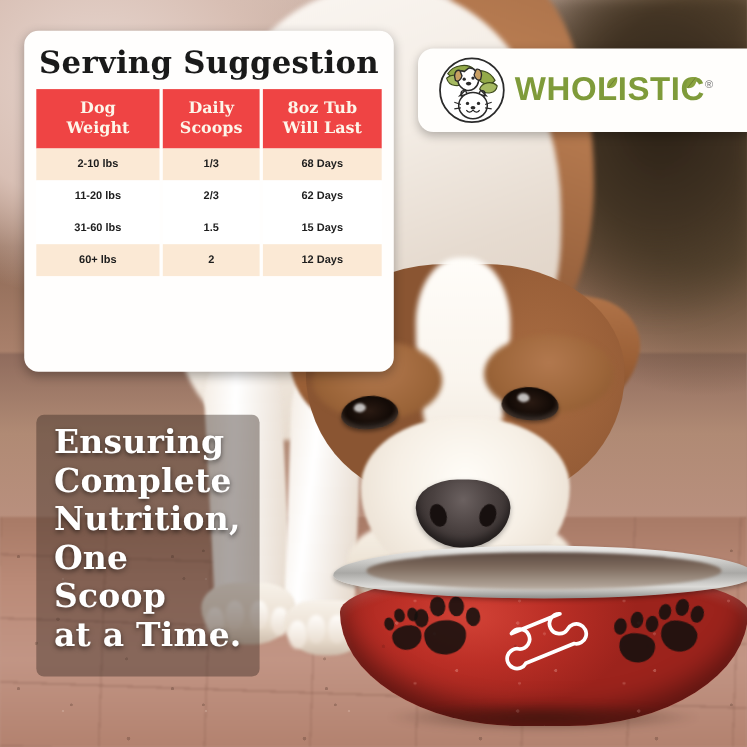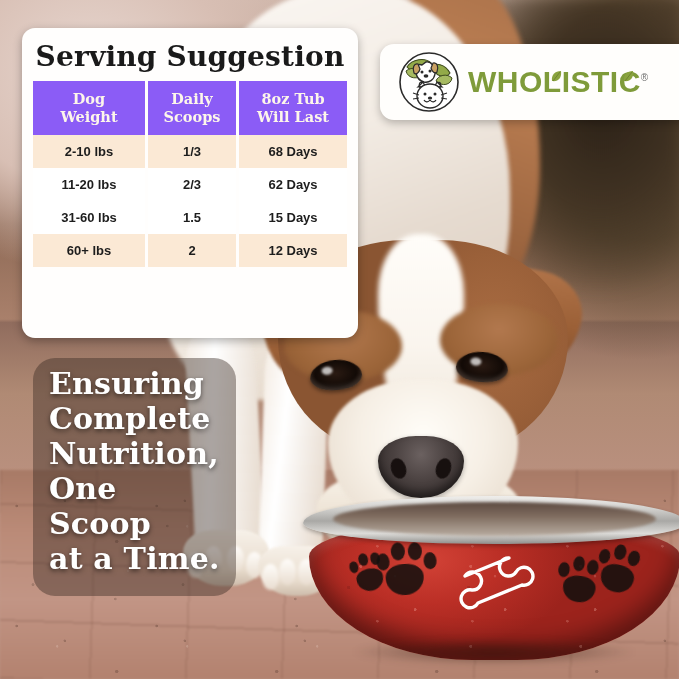--- a/index.html
+++ b/index.html
@@ -137,45 +137,45 @@
     background:radial-gradient(ellipse 190px 18px at 191px 14px, rgba(40,20,12,.55) 0%, rgba(40,20,12,0) 75%);filter:blur(3px);}
 
   
   .card{position:absolute;left:22px;top:28px;width:336px;height:310px;
     background:#fffefd;border-radius:13px;box-shadow:0 3px 10px rgba(0,0,0,.30);
     padding:0;box-sizing:border-box;}
   .card-title{font-family:"DejaVu Serif","Liberation Serif",serif;font-weight:700;
     font-size:28px;color:#1a1a1a;text-align:center;letter-spacing:.2px;
     padding:14px 0 10px;line-height:1.05;}
   table.serving{border-collapse:separate;border-spacing:3px 0;width:308px;margin:0 auto;table-layout:fixed;}
-  table.serving th{background:#8b5cf6;color:#fdf6ea;
+  table.serving th{background:#ef4444;color:#fdf6ea;
     font-family:"DejaVu Serif","Liberation Serif",serif;font-weight:700;font-size:14.5px;
     line-height:1.22;padding:9px 4px;vertical-align:middle;}
-  table.serving td{font-family:"Liberation Sans",sans-serif;font-weight:700;font-size:13px;
+  table.serving td{font-family:"Liberation Sans",sans-serif;font-weight:700;font-size:10px;
     color:#1d1d1d;text-align:center;padding:9px 2px;}
   table.serving tbody tr.alt td{background:#fbe9d5;}
   table.serving tbody tr td{background:#ffffff;}
   col.c1{width:112px;} col.c2{width:88px;} col.c3{width:108px;}
 
   
   .badge{position:absolute;left:380px;top:44px;width:305px;height:76px;
     background:#fffefc;border-radius:14px 0 0 14px;box-shadow:0 3px 9px rgba(0,0,0,.26);
     display:flex;align-items:center;gap:8px;padding:0 10px 0 18px;box-sizing:border-box;}
   .badge-mark{width:62px;height:62px;flex:0 0 62px;}
   .wordmark{display:flex;flex-direction:column;justify-content:center;line-height:1;}
   .wm-top{position:relative;font-family:"Liberation Sans",sans-serif;font-weight:700;
     font-size:30px;letter-spacing:.5px;color:#7f9b3a;white-space:nowrap;}
   .wm-top .reg{font-size:10px;vertical-align:super;color:#6f6f6f;font-weight:400;}
   .wm-leaf{position:absolute;width:13px;height:15px;}
   .wm-bot{font-family:"Liberation Serif",serif;font-weight:700;font-size:11.5px;
     letter-spacing:4.2px;color:#2f2a26;margin-top:5px;white-space:nowrap;}
 
   
-  .tagline{position:absolute;left:33px;top:358px;width:203px;height:238px;
-    background:rgba(55,40,34,.42);border-radius:22px;
+  .tagline{position:absolute;left:33px;top:377px;width:203px;height:238px;
+    background:rgba(55,40,34,.42);border-radius:7px;
     padding:8px 12px 6px 16px;box-sizing:border-box;}
   .tagline p{margin:0;font-family:"DejaVu Serif","Liberation Serif",serif;font-weight:700;
     font-size:30px;line-height:1.17;color:#ffffff;letter-spacing:.2px;
     text-shadow:0 2px 5px rgba(0,0,0,.55);}
 </style>
 </head>
 <body>
 
 <div id="stage">
 

